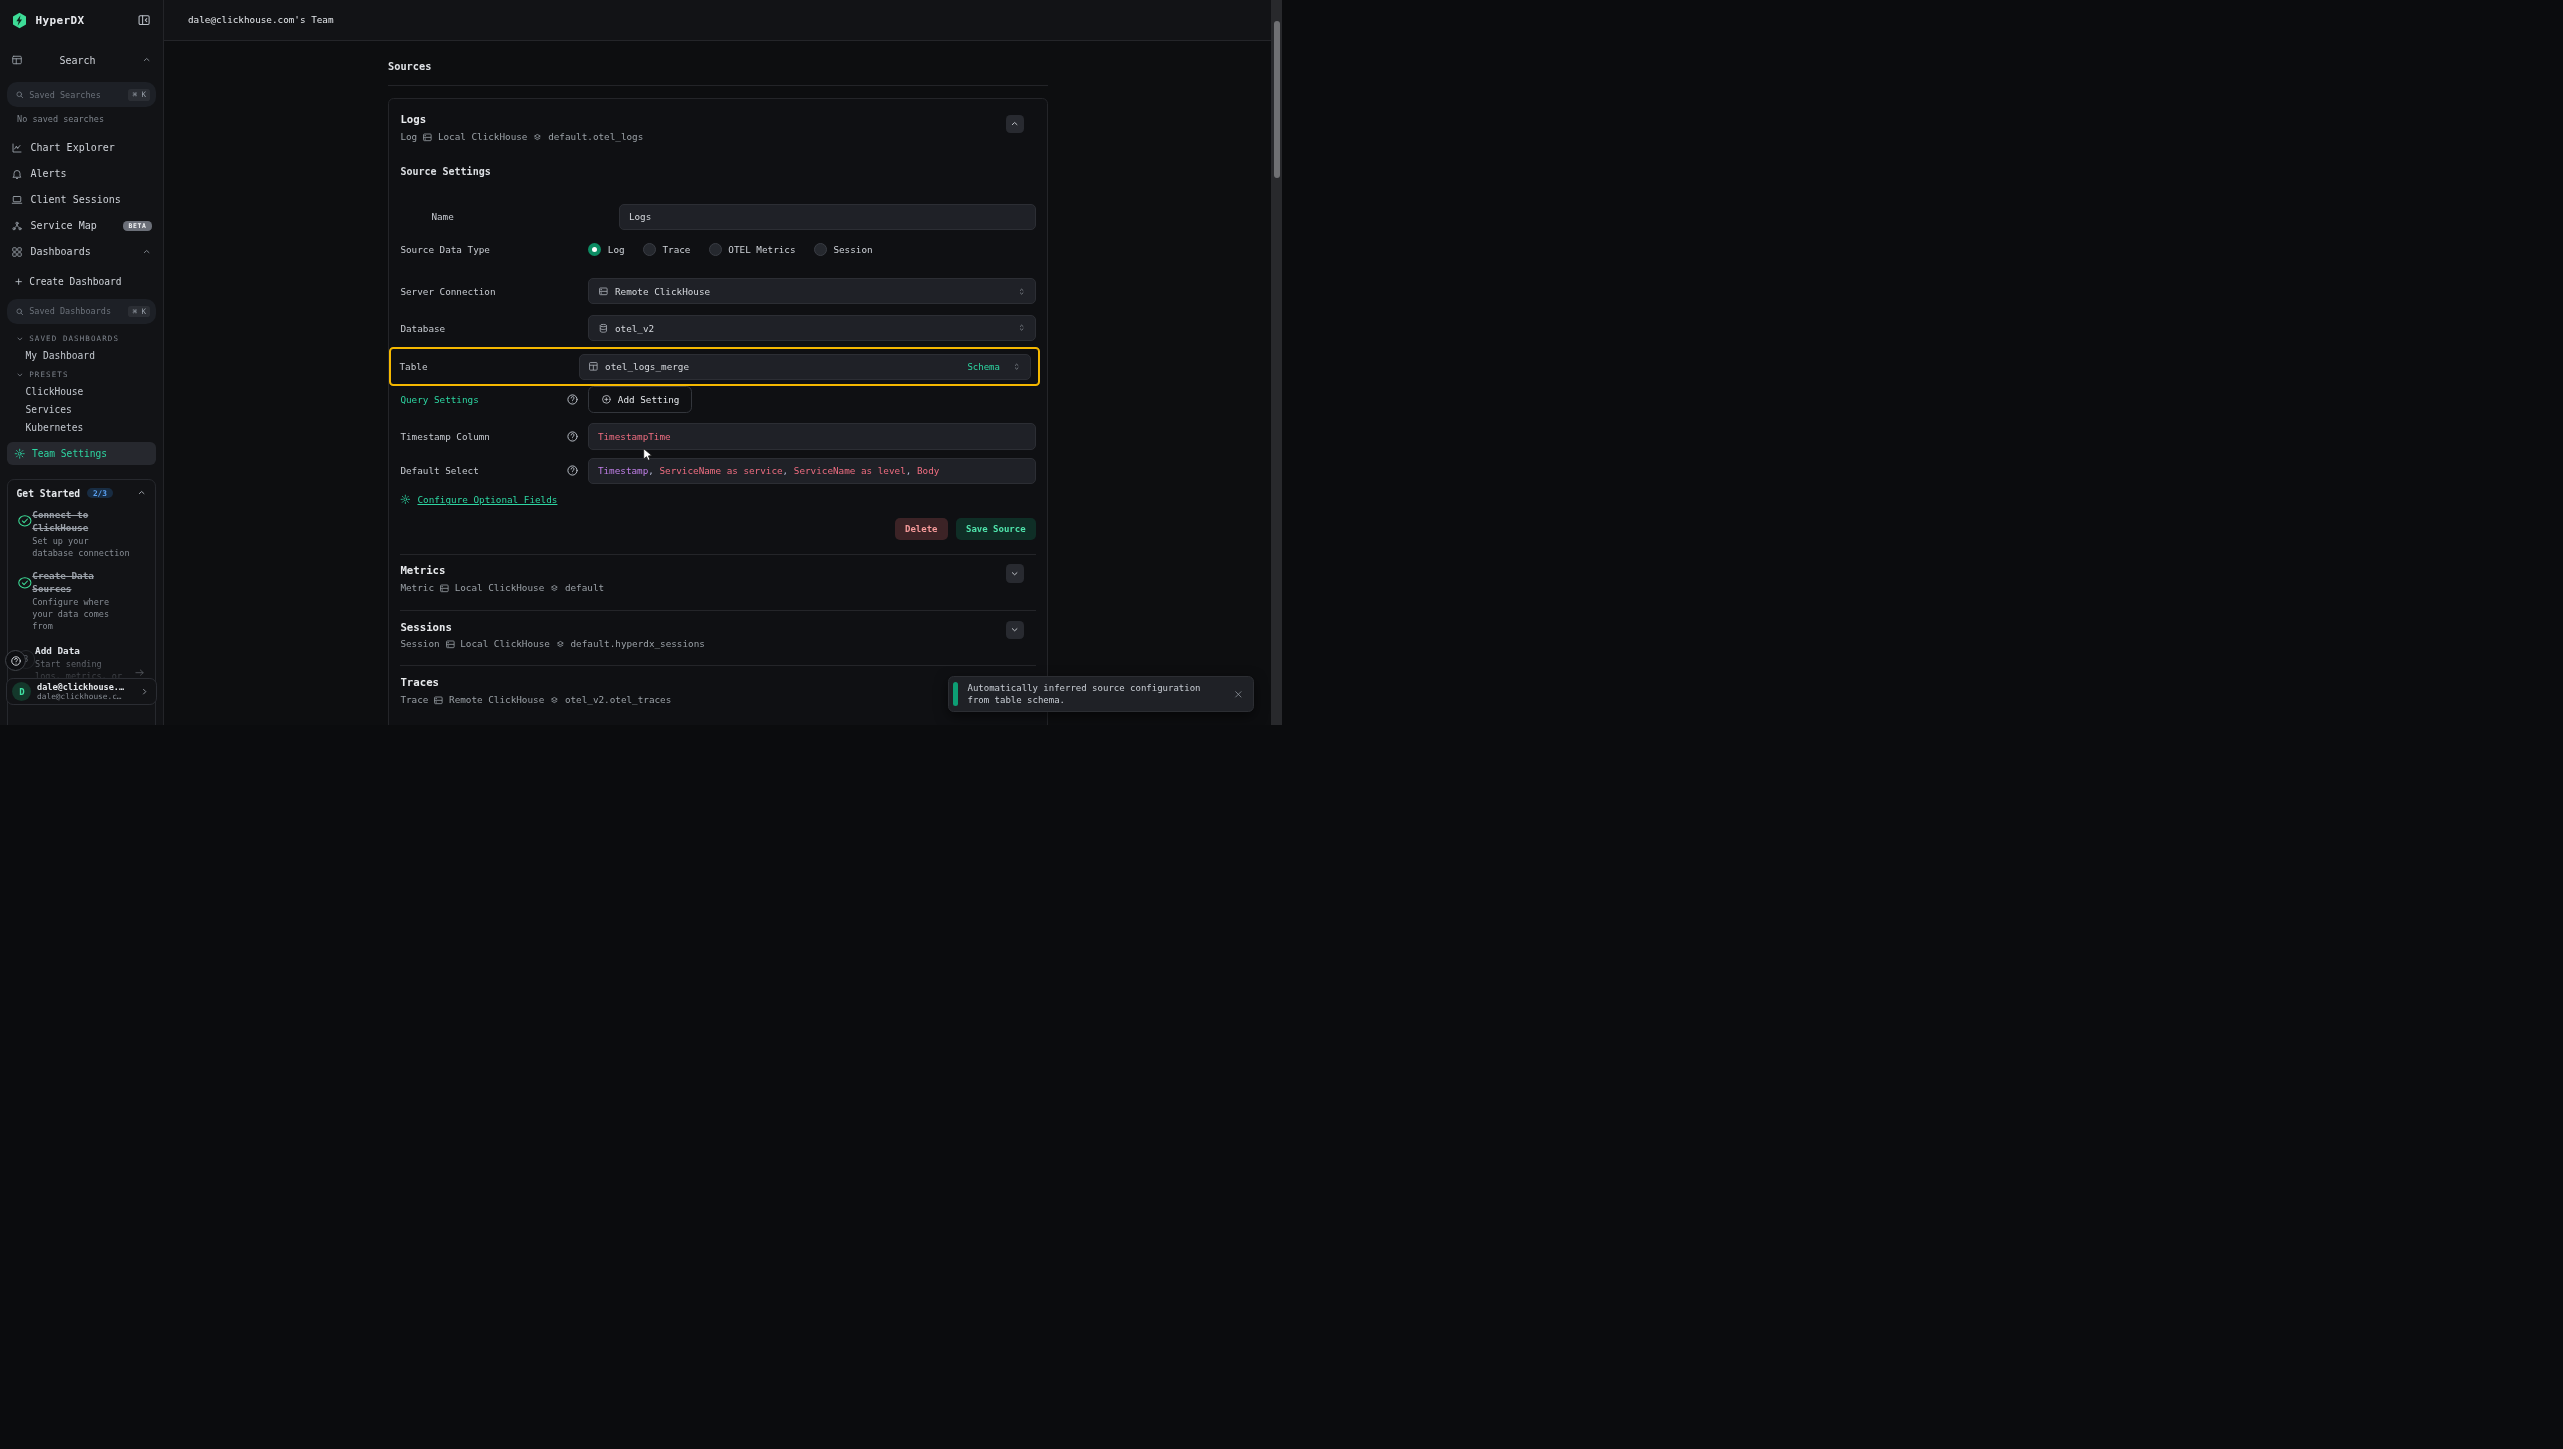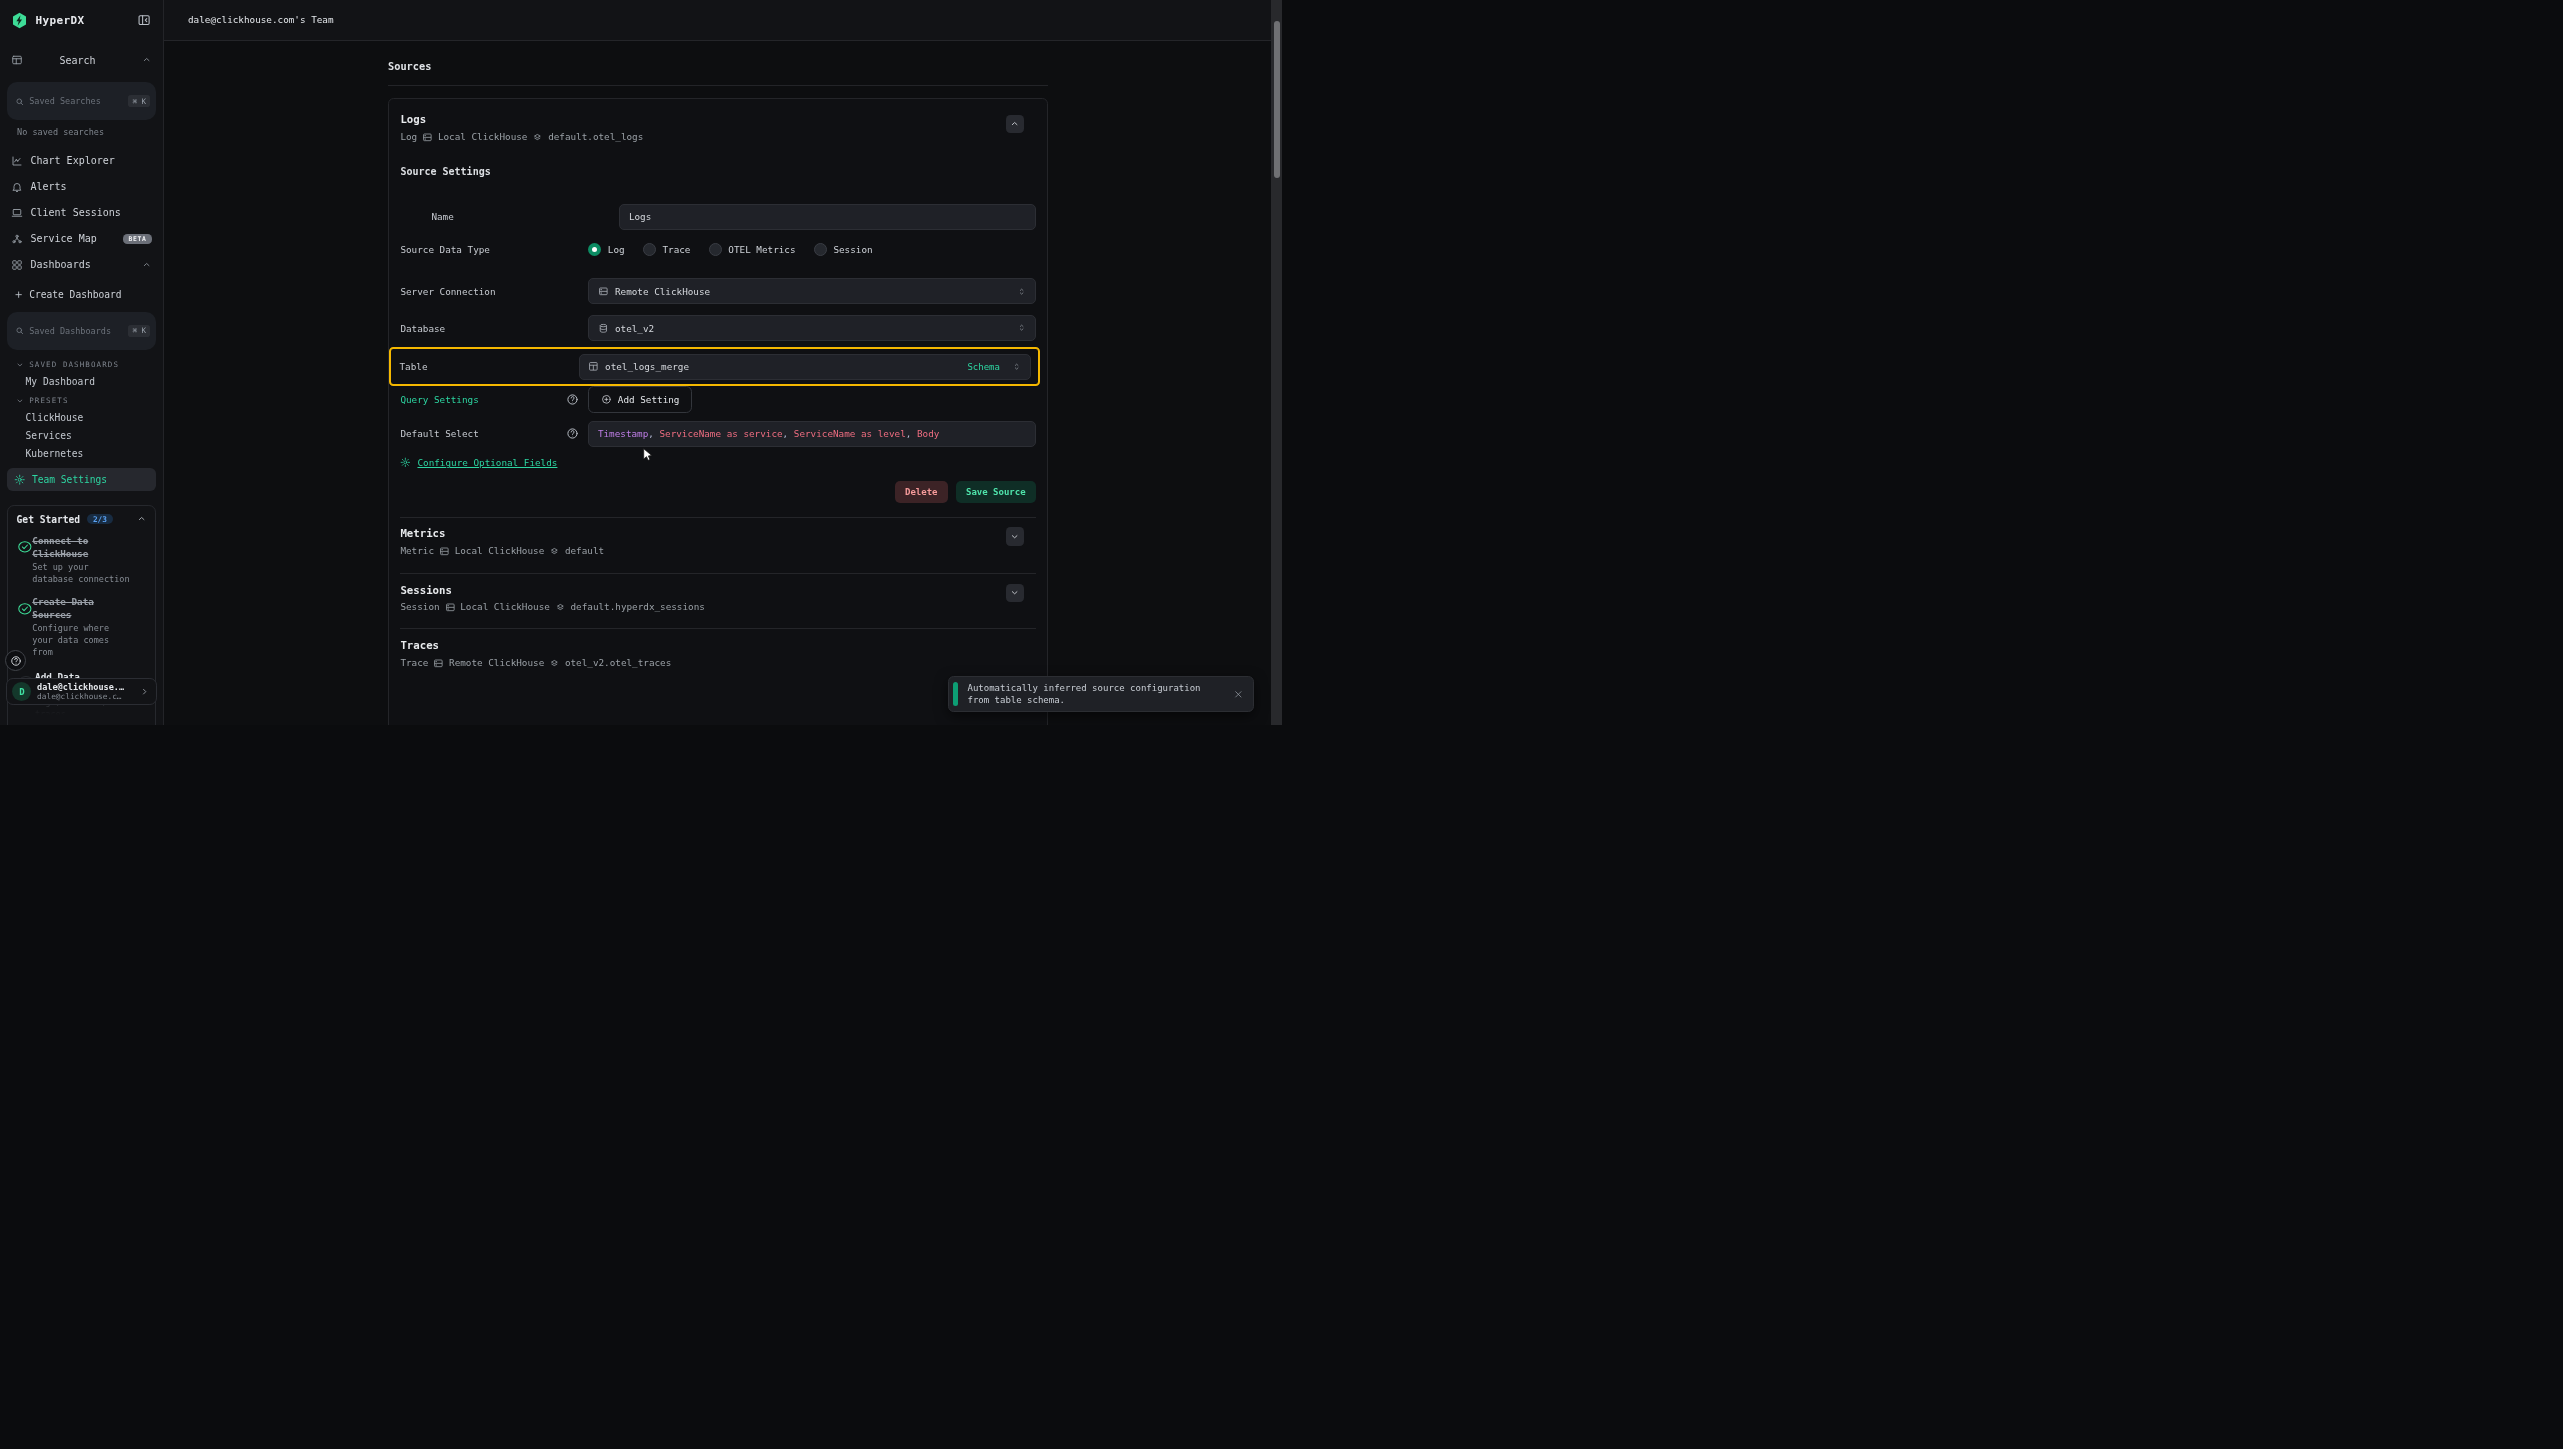--- a/index.html
+++ b/index.html
@@ -20,21 +20,21 @@
   .logo { width:17px; height:17px; }
   .brand-name { font-weight:bold; font-size:11px; color:#e8eaee; letter-spacing:0.4px; }
   .collapse-btn { margin-left:auto; width:14.2px; height:14.2px; color:#b9bec6; cursor:pointer; }
   .nav-head, .nav-item { height:26px; display:flex; align-items:center; gap:7.1px;
     padding:0 4.3px; color:#ced2d8; font-size:10px; cursor:pointer; }
   .nav-head { height:23px; margin-top:8.5px;gap:36px; }
   .nav-ic { width:12px; height:12px; color:#9aa0a8; }
   .row-chev { margin-left:auto; width:9.3px; height:9.3px; color:#9aa0a8; }
   .beta { margin-left:auto; background:#6b6f78; color:#f1f2f4; font-size:6.4px; font-weight:bold;
     padding:1.4px 5px; border-radius:4.3px; letter-spacing:0.7px; }
-  .search-pill { height:38px; margin-top:10.7px; border-radius:10px; background:#1d2026;
+  .search-pill { height:25px; margin-top:10.7px; border-radius:10px; background:#1d2026;
     display:flex; align-items:center; padding:0 5.7px 0 7.8px; gap:5px; }
   .search-pill .mag { width:9.3px; height:9.3px; color:#6f757e; }
   .search-pill input { flex:1; min-width:0; background:transparent; border:none; outline:none;
     color:#aeb3bb; font-family:inherit; font-size:8.5px; }
   .search-pill input::placeholder { color:#6b717a; }
   .kbd-chip { background:#2b2e34; color:#9aa1ab; font-size:7.5px; padding:1.4px 4.3px;
     border-radius:2.8px; white-space:pre; }
   .empty-note { margin:7.1px 0 0 10px; font-size:8.5px; color:#7f858d; }
   .first-item { margin-top:10.7px; }
   .create-row { height:24px; margin-top:4.3px; display:flex; align-items:center; gap:5.7px;
@@ -593,20 +593,37 @@
               <svg viewBox="0 0 24 24" fill="none" stroke="currentColor" stroke-width="1.8" stroke-linecap="round">
                   <circle cx="12" cy="12" r="8.5"></circle>
                   <path d="M12 8.5v7M8.5 12h7"></path>
                 </svg>
             </span>
             <span>Add Setting</span>
           </button>
         </div>
       </div>
 
+      <div class="frow" style="margin-top:10px;">
+        <div class="flabel">
+          <span>Timestamp Column</span>
+          <span class="ic q-ic">
+            <svg viewBox="0 0 24 24" fill="none" stroke="currentColor" stroke-width="1.8" stroke-linecap="round">
+                <circle cx="12" cy="12" r="8.5"></circle>
+                <path d="M9.4 9.3a2.7 2.7 0 1 1 3.7 2.6c-.8.3-1.1.9-1.1 1.7"></path>
+                <circle cx="12" cy="16.8" r="0.7" fill="currentColor" stroke="none"></circle>
+              </svg>
+          </span>
+        </div>
+        <div class="ffield">
+          <div class="tbox code-field" style="height:27px;">
+            <span class="tok pink">TimestampTime</span>
+          </div>
+        </div>
+      </div>
 
       <div class="frow" style="margin-top:7.8px;">
         <div class="flabel">
           <span>Default Select</span>
           <span class="ic q-ic">
             <svg viewBox="0 0 24 24" fill="none" stroke="currentColor" stroke-width="1.8" stroke-linecap="round">
                 <circle cx="12" cy="12" r="8.5"></circle>
                 <path d="M9.4 9.3a2.7 2.7 0 1 1 3.7 2.6c-.8.3-1.1.9-1.1 1.7"></path>
                 <circle cx="12" cy="16.8" r="0.7" fill="currentColor" stroke="none"></circle>
               </svg>

